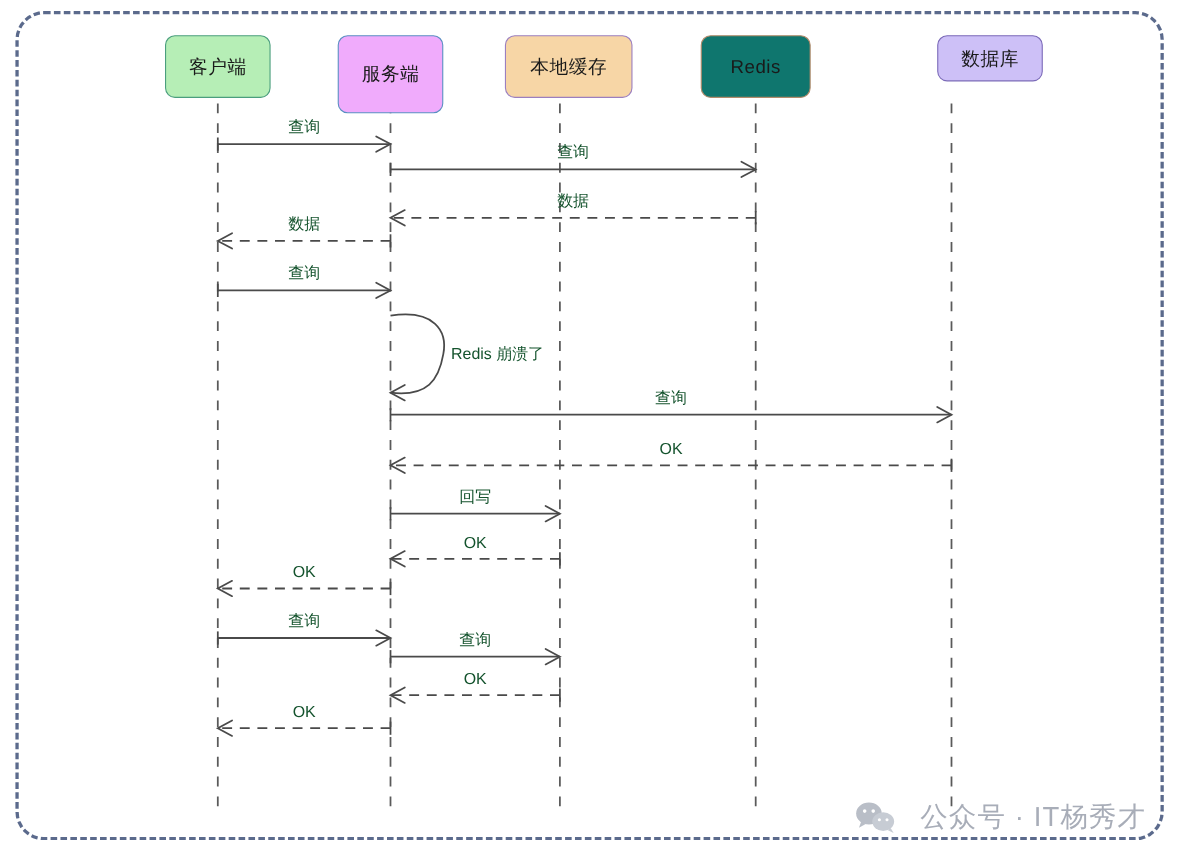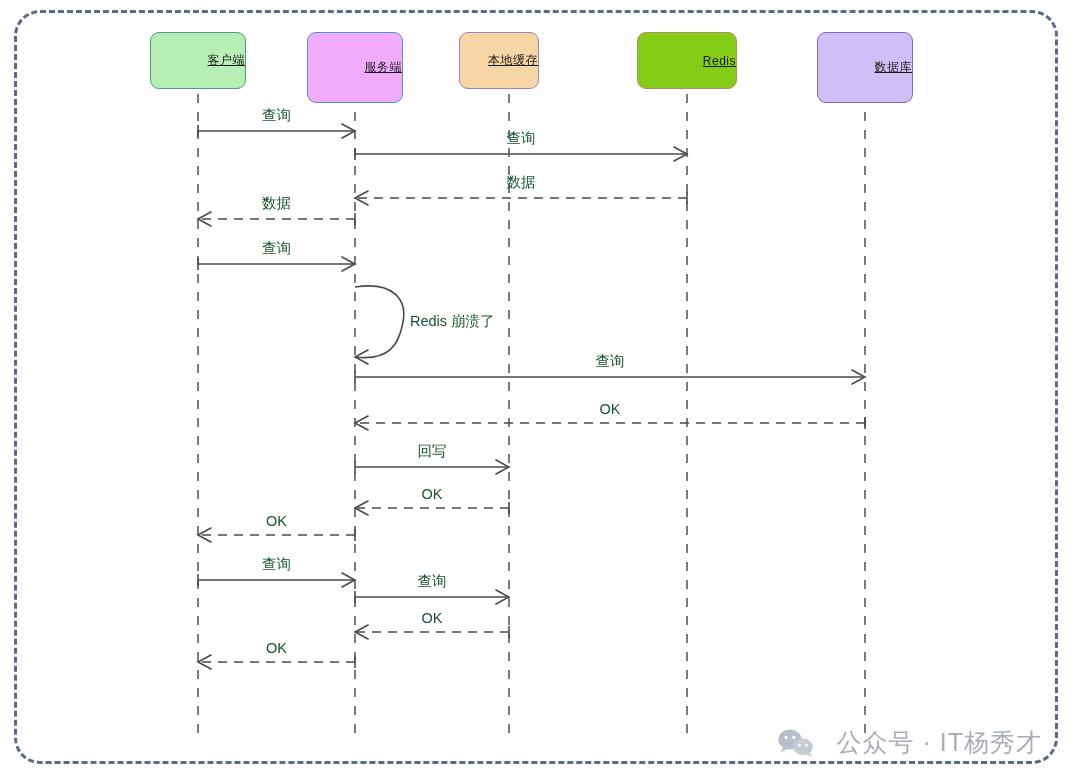--- a/index.html
+++ b/index.html
@@ -32,26 +32,25 @@
     top: 0;
     width: 1080px;
     height: 781px;
   }
   .participant-box {
     position: absolute;
     box-sizing: border-box;
     border-radius: 9px;
     display: flex;
     align-items: center;
-    justify-content: flex-end;
-    font-size: 12px;
+    justify-content: center;
+    font-size: 17px;
     color: #1a1a1a;
     letter-spacing: 0.5px;
     user-select: none;
-    text-decoration: underline;
   }
   .msg-label {
     position: absolute;
     font-size: 14.5px;
     color: #14532d;
     white-space: nowrap;
     transform: translate(-50%, -100%);
     user-select: none;
   }
   .msg-label.left-anchor {
@@ -138,27 +137,27 @@
       </g>
   </svg>
 
   <div id="participants">
       <div class="participant-box" style="left: 150px; top: 32px; width: 96px; height: 57px; background: rgb(182, 238, 182); border: 1.6px solid rgb(75, 158, 126); color: rgb(26, 26, 26);">
         <span>客户端</span>
       </div>
       <div class="participant-box" style="left: 307px; top: 32px; width: 96px; height: 71px; background: #f0abfc; border: 1.6px solid rgb(90, 143, 194); color: rgb(26, 26, 26);">
         <span>服务端</span>
       </div>
-      <div class="participant-box" style="left: 459px; top: 32px; width: 80px; height: 57px; background: rgb(247, 214, 166); border: 1.6px solid rgb(155, 127, 192); color: rgb(26, 26, 26);">
+      <div class="participant-box" style="left: 459px; top: 32px; width: 116px; height: 57px; background: rgb(247, 214, 166); border: 1.6px solid rgb(155, 127, 192); color: rgb(26, 26, 26);">
         <span>本地缓存</span>
       </div>
-      <div class="participant-box" style="left: 637px; top: 32px; width: 100px; height: 57px; background: #84cc16; border: 1.6px solid rgb(179, 138, 106); color: rgb(26, 26, 26);">
+      <div class="participant-box" style="left: 637px; top: 32px; width: 100px; height: 57px; background: #0f766e; border: 1.6px solid rgb(179, 138, 106); color: rgb(26, 26, 26);">
         <span>Redis</span>
       </div>
-      <div class="participant-box" style="left: 817px; top: 32px; width: 96px; height: 71px; background: rgb(205, 192, 247); border: 1.6px solid rgb(123, 106, 184); color: rgb(26, 26, 26);">
+      <div class="participant-box" style="left: 852px; top: 32px; width: 96px; height: 42px; background: rgb(205, 192, 247); border: 1.6px solid rgb(123, 106, 184); color: rgb(26, 26, 26);">
         <span>数据库</span>
       </div>
     </div>
   <div id="labels">
       <div class="msg-label" style="left: 276.5px; top: 125px;">查询</div>
       <div class="msg-label" style="left: 521px; top: 148px;">查询</div>
       <div class="msg-label" style="left: 521px; top: 192px;">数据</div>
       <div class="msg-label" style="left: 276.5px; top: 213px;">数据</div>
       <div class="msg-label" style="left: 276.5px; top: 258px;">查询</div>
       <div class="msg-label left-anchor" style="left: 410px; top: 331px; text-align: center;">Redis 崩溃了</div>

